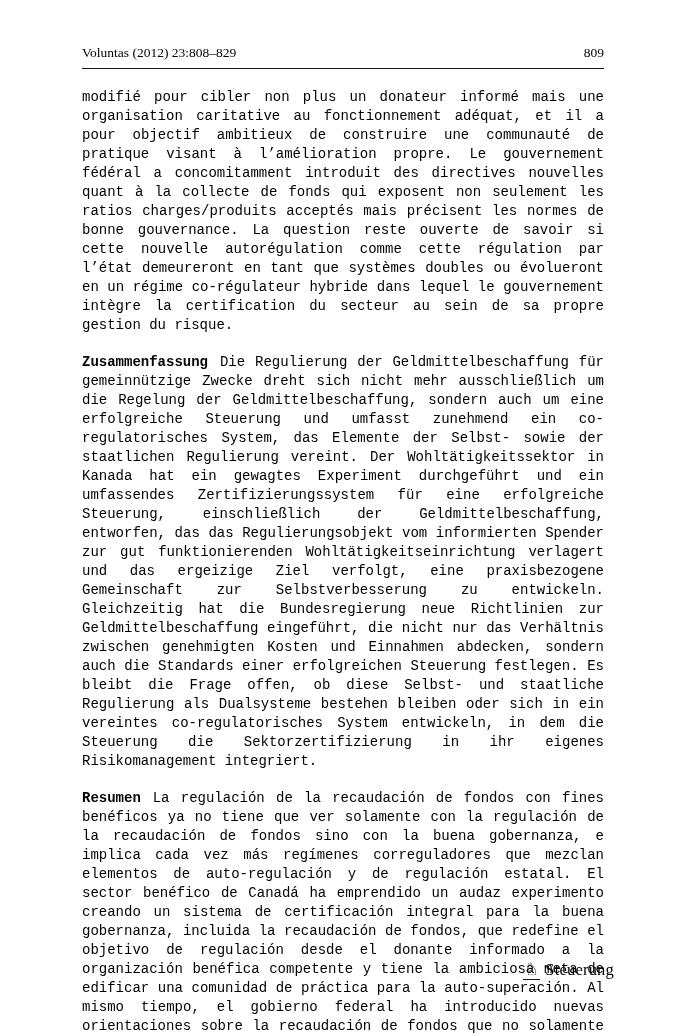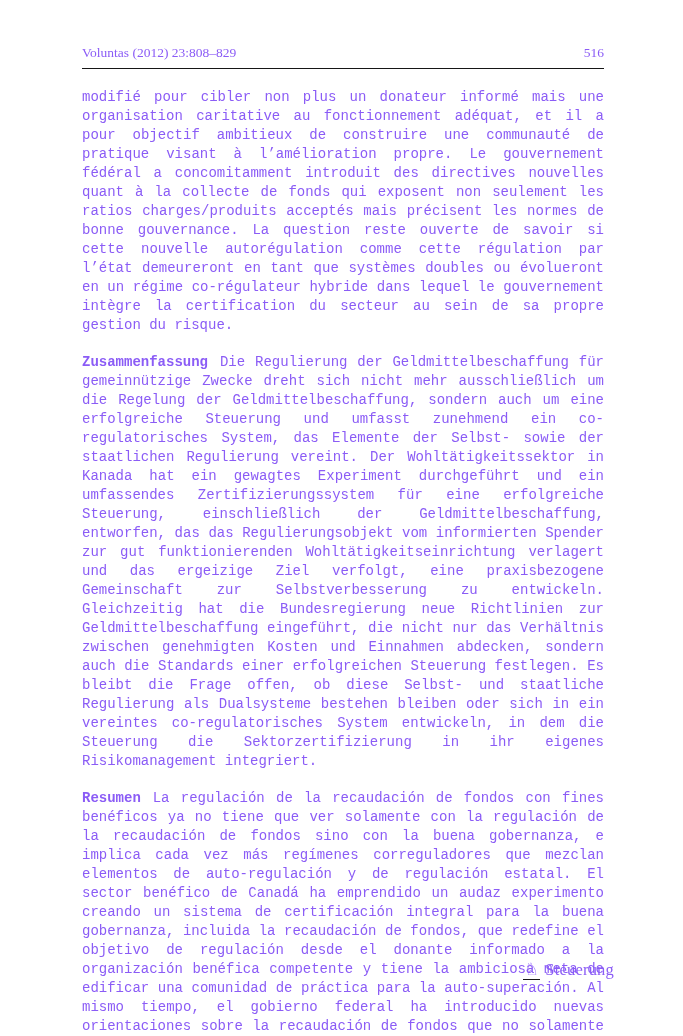--- a/index.html
+++ b/index.html
@@ -4,21 +4,21 @@
 <style>
   html, body { margin: 0; padding: 0; }
   body { background: #e8e8e8; }
   .page {
     position: relative;
     width: 683px;
     height: 1036px;
     margin: 0 auto;
     background: #ffffff;
     font-family: "Liberation Serif", serif;
-    color: #8b5cf6;
+    color: #000000;
     overflow: hidden;
   }
   .page-header {
     position: absolute;
     top: 45px;
     left: 82px;
     width: 522px;
     display: flex;
     justify-content: space-between;
     font-size: 13.5px;
@@ -73,21 +73,21 @@
     padding: 0 1px 0 1px;
   }
 </style>
 </head>
 <body>
 
 <div class="page">
 
   <header class="page-header">
     <span>Voluntas (2012) 23:808–829</span>
-    <span>516</span>
+    <span>809</span>
   </header>
 
   <hr class="header-rule">
 
   <main class="content">
 
     <p class="para">
       <span>modifié pour cibler non plus un donateur informé mais une organisation caritative au fonctionnement adéquat, et il a pour objectif ambitieux de construire une communauté de pratique visant à l’amélioration propre. Le gouvernement fédéral a concomitamment introduit des directives nouvelles quant à la collecte de fonds qui exposent non seulement les ratios charges/produits acceptés mais précisent les normes de bonne gouvernance. La question reste ouverte de savoir si cette nouvelle autorégulation comme cette régulation par l’état demeureront en tant que systèmes doubles ou évolueront en un régime co-régulateur hybride dans lequel le gouvernement intègre la certification du secteur au sein de sa propre gestion du risque.</span>
     </p>
 

